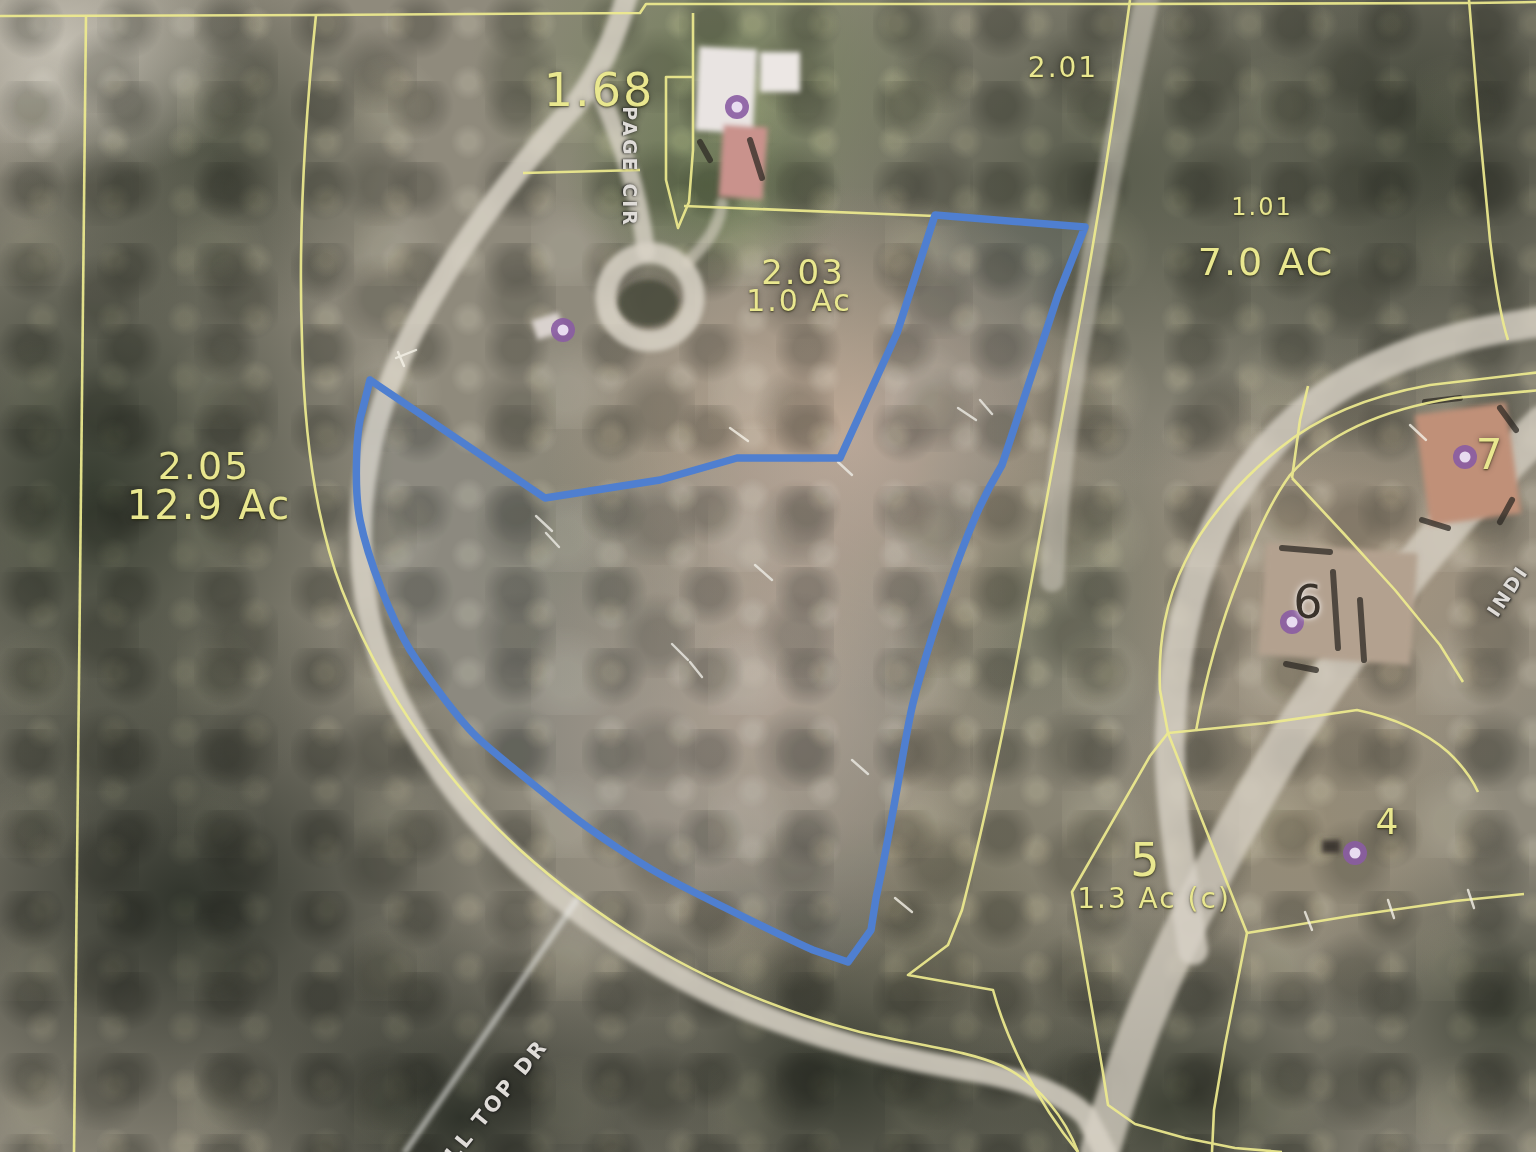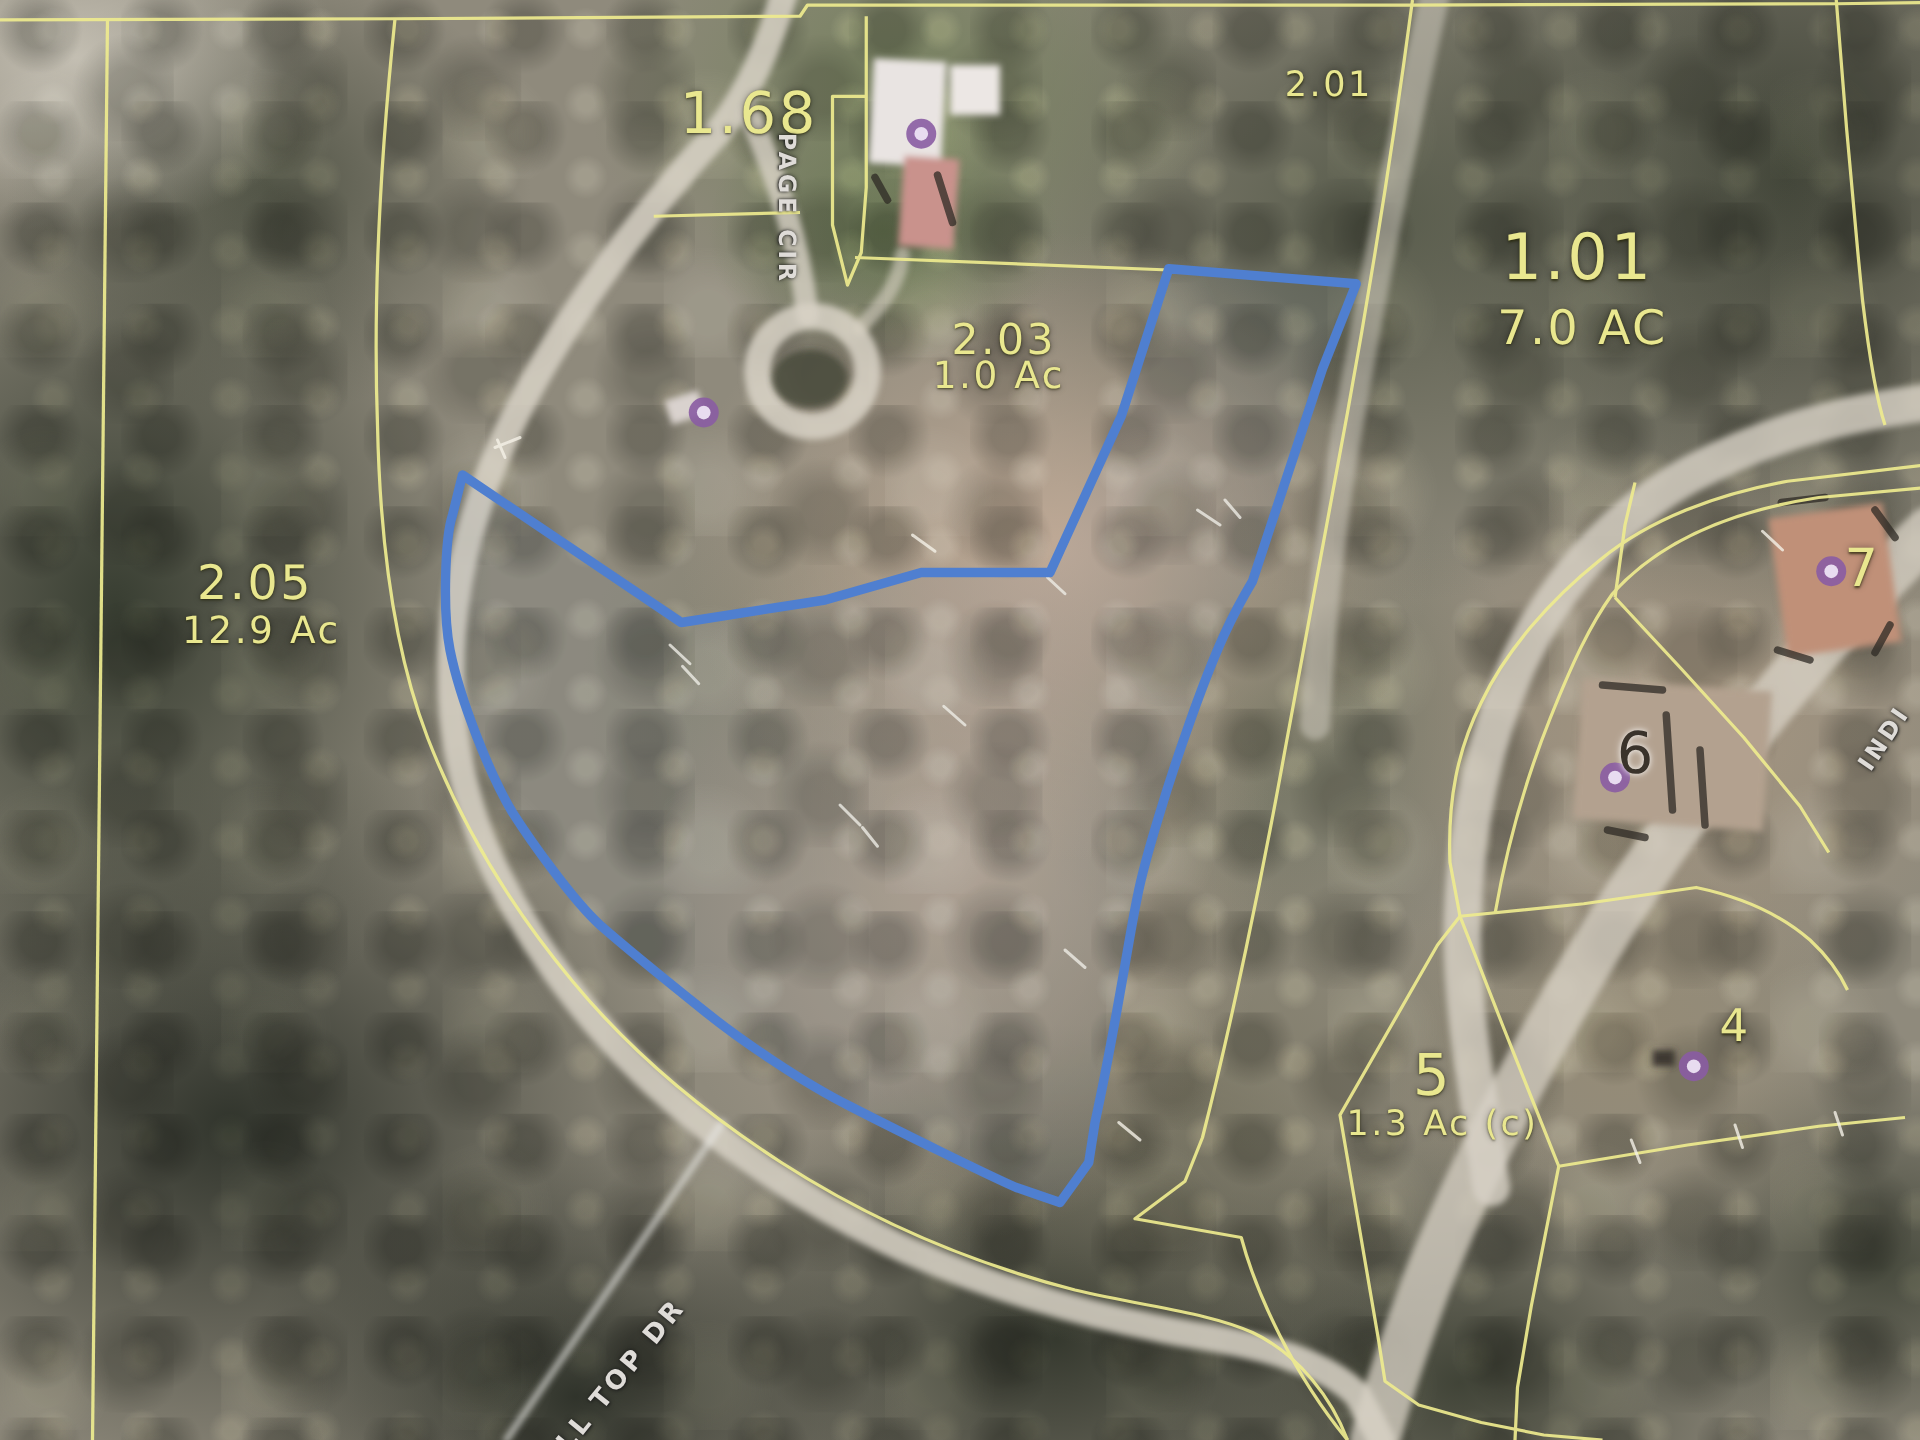--- a/index.html
+++ b/index.html
@@ -186,26 +186,26 @@
       </g>
       <g>
         <circle cx="1355" cy="853" r="12" fill="#8a5ca3" opacity=".9"></circle>
         <circle cx="1355" cy="853" r="5.5" fill="#e8dcf0"></circle>
       </g>
     </g>
   </svg>
 
   <div class="lbl" style="left:599px;top:90px;font-size:46px">1.68</div>
   <div class="lbl" style="left:1063px;top:68px;font-size:28px">2.01</div>
-  <div class="lbl" style="left:1262px;top:207px;font-size:51px">1.01</div>
+  <div class="lbl" style="left:1262px;top:207px;font-size:24px">1.01</div>
   <div class="lbl" style="left:1266px;top:262px;font-size:38px">7.0 AC</div>
   <div class="lbl" style="left:803px;top:272px;font-size:34px">2.03</div>
   <div class="lbl" style="left:799px;top:301px;font-size:30px">1.0 Ac</div>
   <div class="lbl" style="left:204px;top:466px;font-size:38px">2.05</div>
-  <div class="lbl" style="left:209px;top:505px;font-size:30px">12.9 Ac</div>
+  <div class="lbl" style="left:209px;top:505px;font-size:40px">12.9 Ac</div>
   <div class="lbl" style="left:1146px;top:860px;font-size:46px">5</div>
   <div class="lbl" style="left:1154px;top:899px;font-size:28px">1.3 Ac (c)</div>
   <div class="lbl" style="left:1388px;top:822px;font-size:36px">4</div>
   <div class="lbl dark" style="left:1309px;top:602px;font-size:46px">6</div>
   <div class="lbl" style="left:1490px;top:455px;font-size:42px">7</div>
 
   <div class="lbl road" style="left:629px;top:167px;font-size:19px;transform:translate(-50%,-50%) rotate(90deg)">PAGE CIR</div>
   <div class="lbl road" style="left:497px;top:1100px;font-size:21px;transform:translate(-50%,-50%) rotate(-51deg)">LL TOP DR</div>
   <div class="lbl road" style="left:1508px;top:591px;font-size:19px;transform:translate(-50%,-50%) rotate(-56deg)">INDI</div>
 </div>

